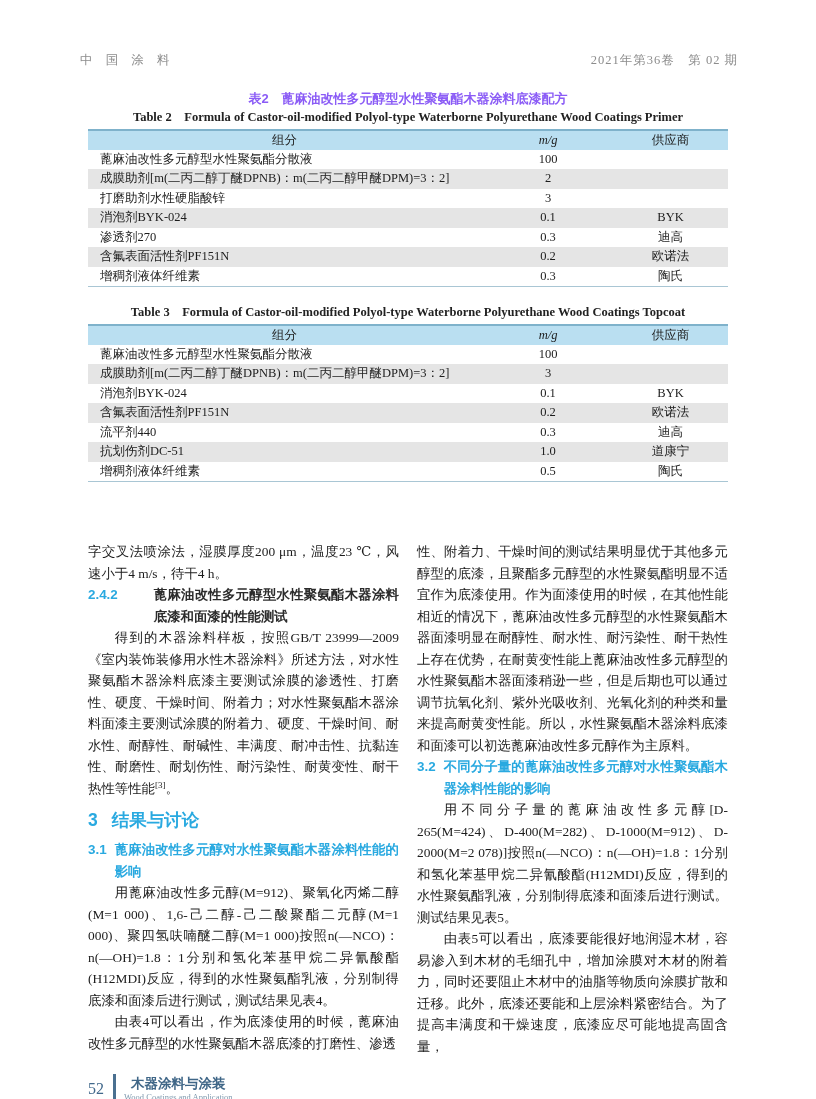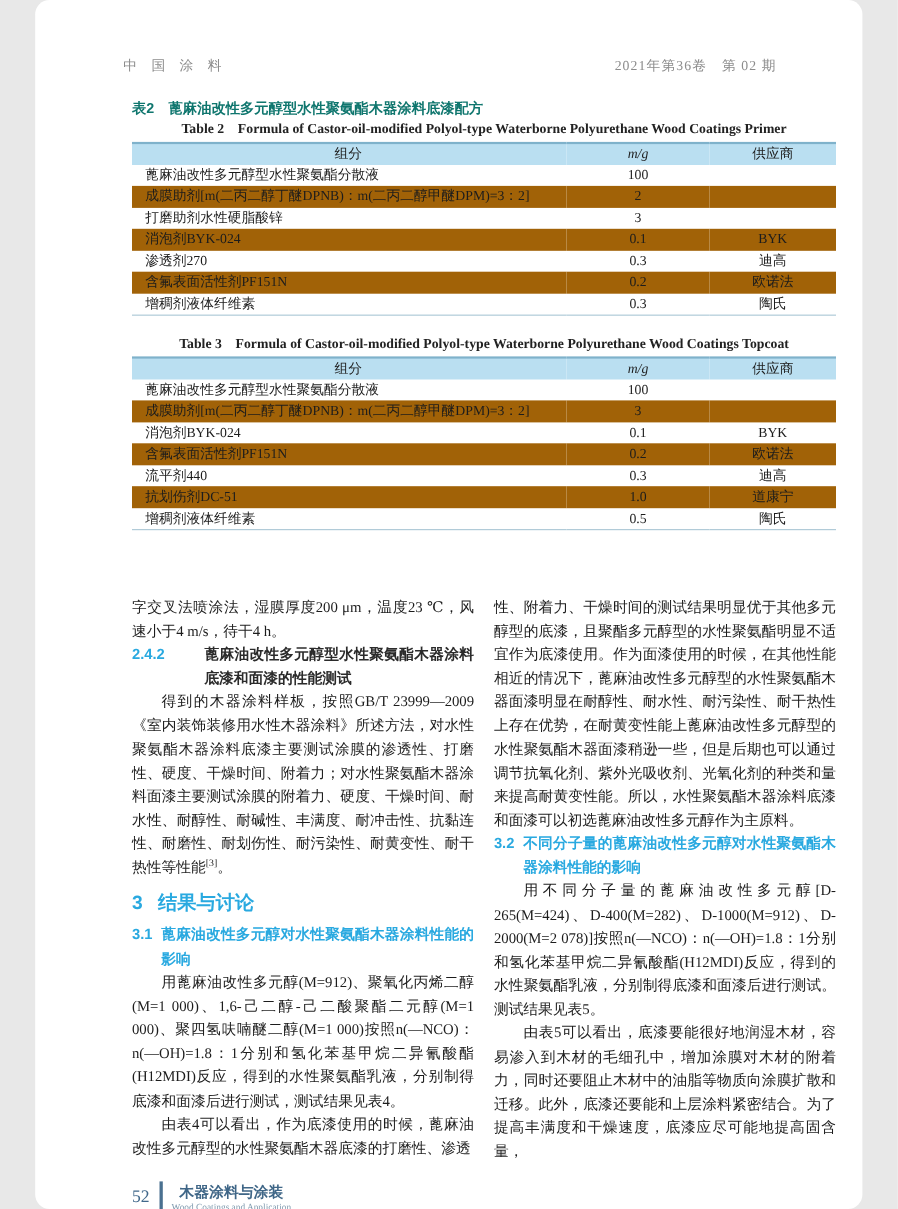--- a/index.html
+++ b/index.html
@@ -1,47 +1,47 @@
 <!DOCTYPE html>
 <html><head>
 <meta charset="utf-8">
 <style>
   * { margin:0; padding:0; box-sizing:border-box; }
   html,body { background:#e8e8e8; }
   .page {
-    width:752px; height:1099px; background:#ffffff; position:relative;
+    width:816px; height:1099px; background:#ffffff; position:relative;
     font-family:"Liberation Serif","DejaVu Serif",serif; color:#1c1c1c;
-    margin:0 auto; overflow:hidden;border-radius:13px;
+    margin:0 auto; overflow:hidden;
   }
 
   
   .pagehead {
     position:absolute; left:80px; right:78px; top:52px;
     display:flex; justify-content:space-between; align-items:baseline;
     font-size:12.5px; color:#8c8c8c;
   }
   .pagehead .journal { letter-spacing:5px; }
   .pagehead .issue { letter-spacing:1px; }
 
   
   .tblwrap { position:absolute; left:88px; width:640px; }
   .t2 { top:90px; }
   .t3 { top:303px; }
   .tbl-title-zh {
-    text-align:left; font-family:"Liberation Sans","DejaVu Sans",sans-serif;
-    font-weight:bold; font-size:13px; color:#0f766e; line-height:18px;
+    text-align:center; font-family:"Liberation Sans","DejaVu Sans",sans-serif;
+    font-weight:bold; font-size:13px; color:#8b5cf6; line-height:18px;
   }
   .tbl-title-en {
     text-align:center; font-weight:bold; font-size:12.5px; color:#222;
     line-height:18px; margin-bottom:3px;
   }
   table { width:100%; border-collapse:collapse; font-size:12.5px;
           border-top:2px solid #7fb2cb; border-bottom:1.5px solid #a9c6d4; }
   thead tr { background:#badff1; }
-  tbody tr.alt { background:#a16207; }
+  tbody tr.alt { background:#e5e5e5; }
   th { font-weight:normal; }
   th,td { height:19.5px; padding:0 2px; vertical-align:middle; }
   .c-comp { text-align:left; padding-left:12px; width:395px; }
   th.c-comp { text-align:center; padding-left:0; }
   .c-mass { text-align:center; width:130px; }
   .c-sup  { text-align:center; width:115px; }
   .mg-i { font-style:italic; }
 
   
   .columns { position:absolute; left:88px; top:541px; width:640px;

